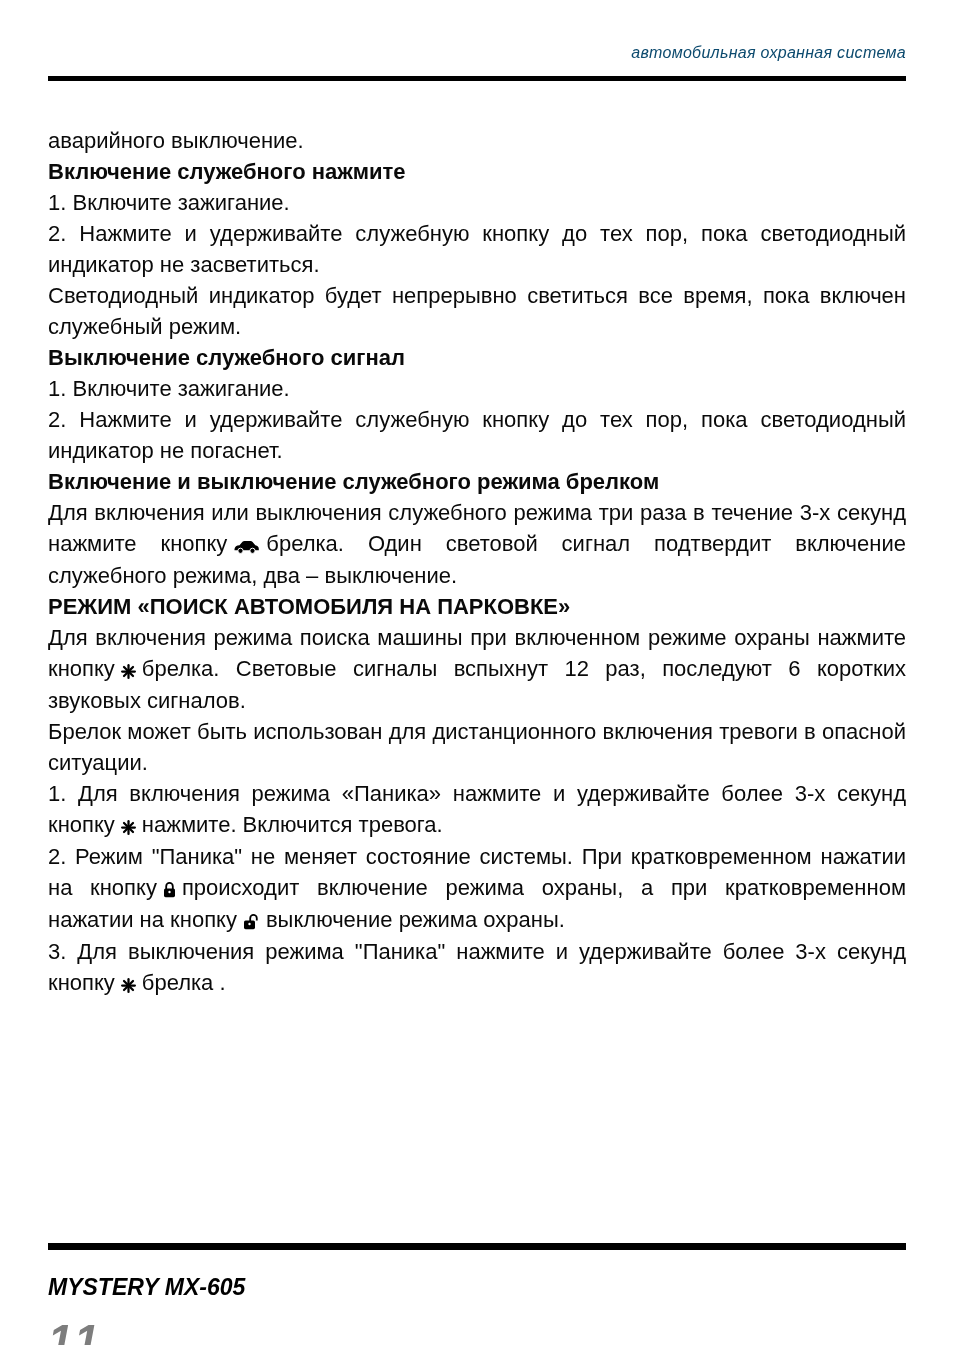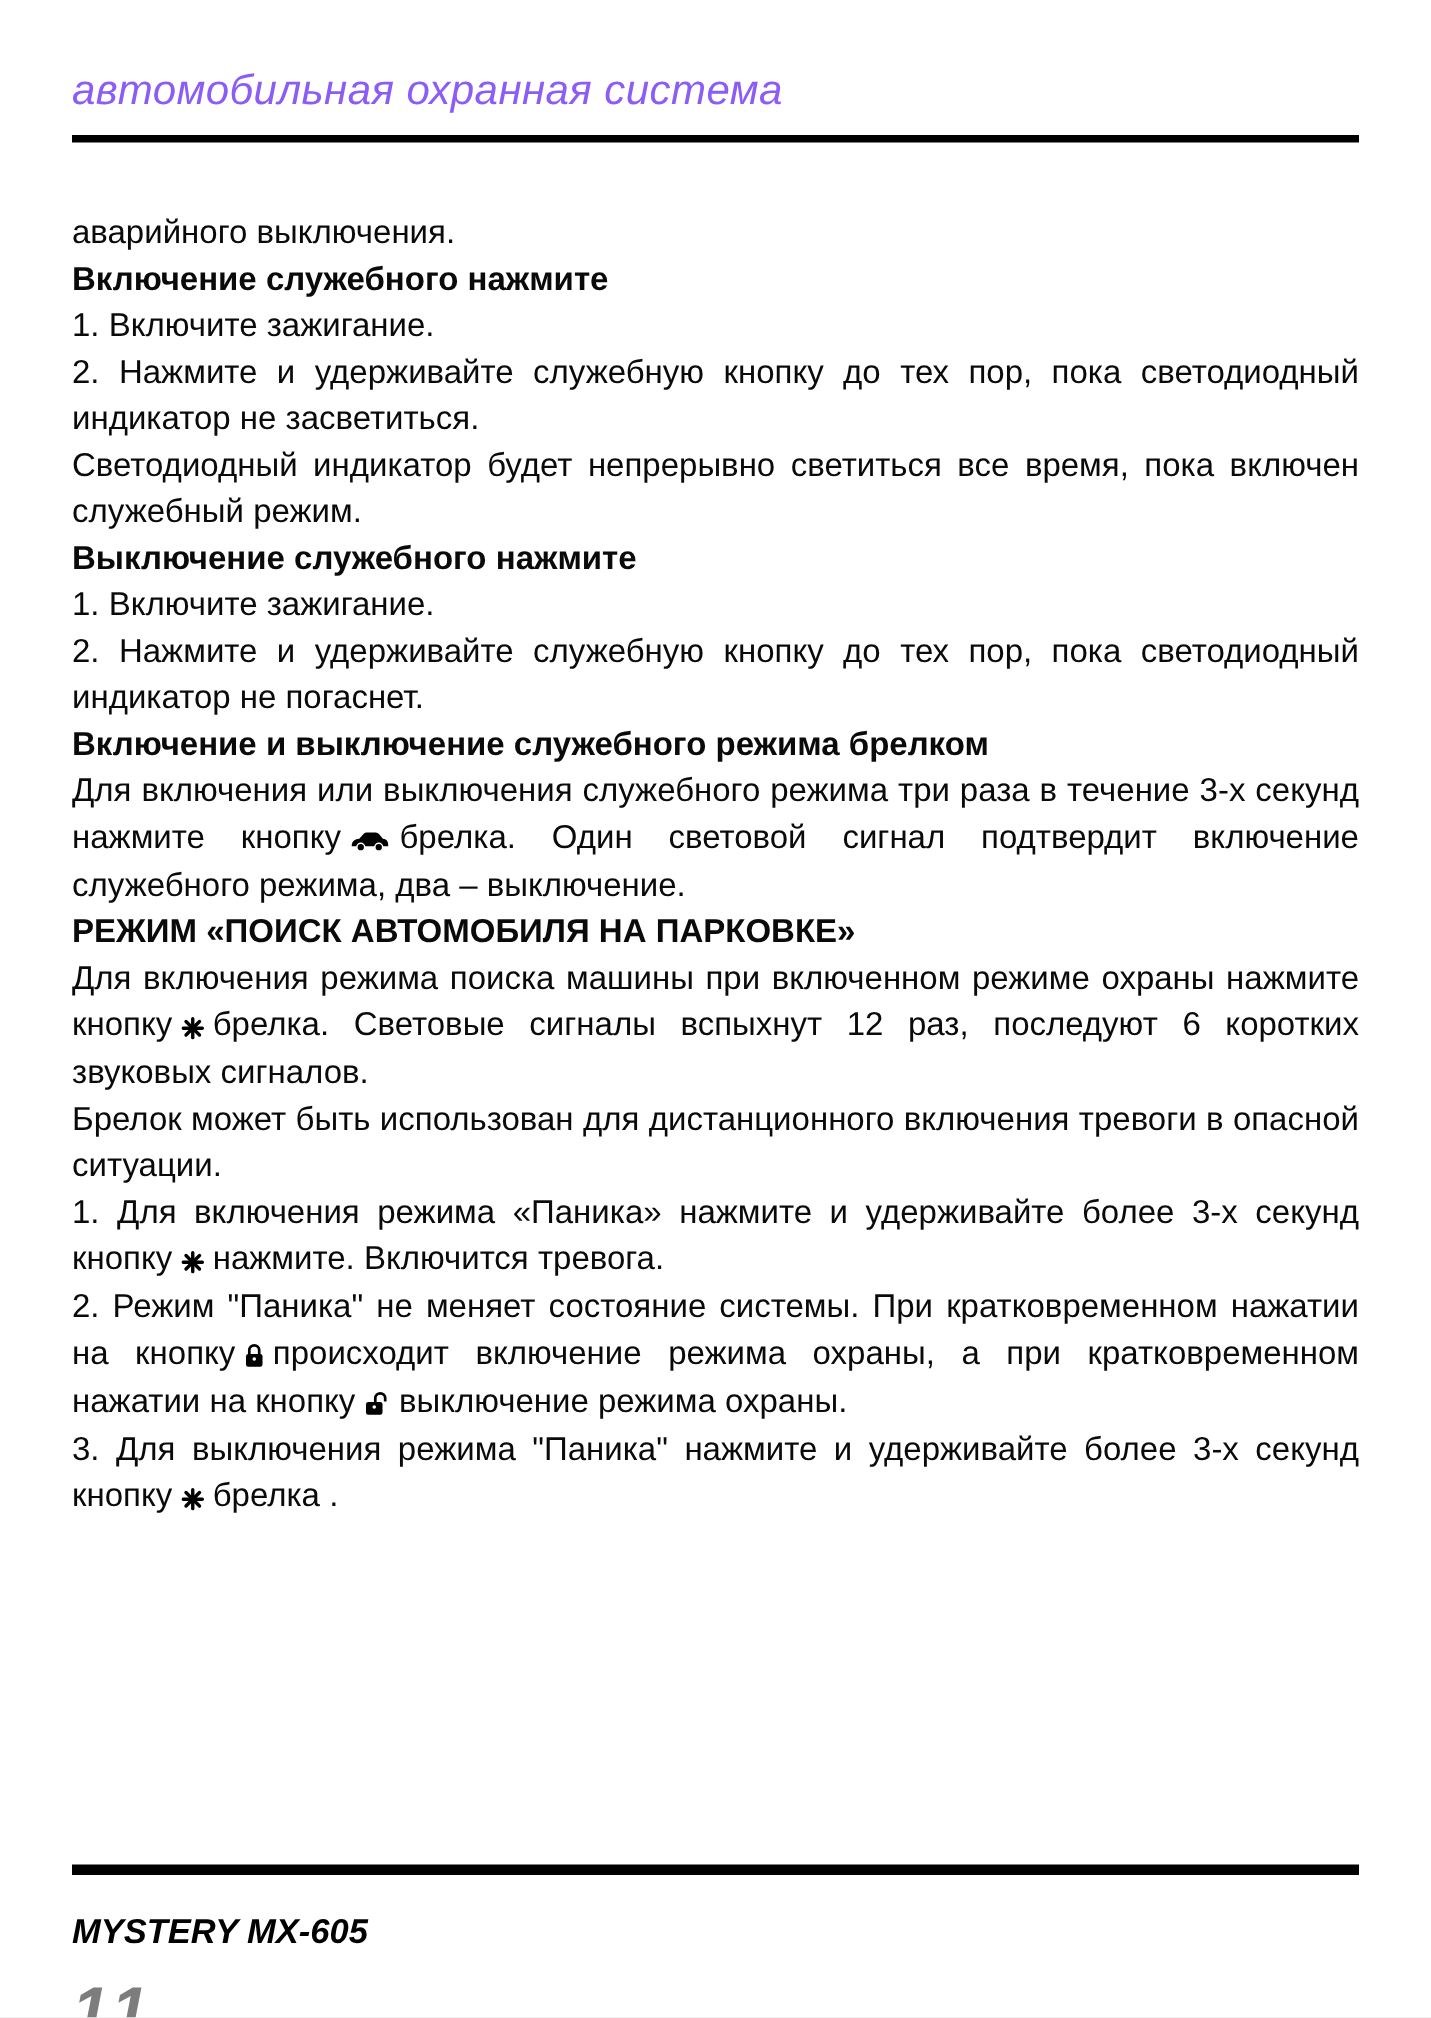--- a/index.html
+++ b/index.html
@@ -11,23 +11,24 @@
     background: #ffffff;
     box-sizing: border-box;
     padding: 44px 48px 0 48px;
     font-family: "Liberation Sans", sans-serif;
     color: #0a0a0a;
     overflow: hidden;
   }
   
   .running-title {
     font-style: italic;
-    font-size: 28px;
-    color: #8b5cf6;
+    font-size: 16px;
+    color: #0c4a6e;
     letter-spacing: 0.3px;
+    text-align: right;
   }
   .rule { background: #000; width: 100%; }
   .rule-top { height: 5px; margin-top: 14px; }
   
   .body-text {
     margin-top: 44px;
     font-size: 22px;
     line-height: 31px;
     text-align: justify;
   }
@@ -79,28 +80,28 @@
 
 <div class="page">
 
   <header>
     <div class="running-title">автомобильная охранная система</div>
     <div class="rule rule-top"></div>
   </header>
 
   <main class="body-text">
 
-    <p>аварийного выключения.</p>
+    <p>аварийного выключение.</p>
 
     <p class="sub-heading">Включение служебного нажмите</p>
     <p>1. Включите зажигание.</p>
     <p>2. Нажмите и удерживайте служебную кнопку до тех пор, пока светодиодный индикатор не засветиться.</p>
     <p>Светодиодный индикатор будет непрерывно светиться все время, пока включен служебный режим.</p>
 
-    <p class="sub-heading">Выключение служебного нажмите</p>
+    <p class="sub-heading">Выключение служебного сигнал</p>
     <p>1. Включите зажигание.</p>
     <p>2. Нажмите и удерживайте служебную кнопку до тех пор, пока светодиодный индикатор не погаснет.</p>
 
     <p class="sub-heading">Включение и выключение служебного режима брелком</p>
     <p>
       <span>Для включения или выключения служебного режима три раза в течение 3-х секунд нажмите кнопку</span><span class="inline-icon"><svg width="27" height="14" viewBox="0 0 27 14" aria-hidden="true">
             <path d="M1.5 9 Q2 5.5 6.5 5.2 L9.5 1.8 Q10.2 1 11.5 1 L17.5 1 Q18.8 1 19.6 2 L22.3 5.2 Q25.8 5.6 25.8 9 L25.8 10.2 L1.5 10.2 Z" fill="#000"></path>
             <circle cx="7.5" cy="10.8" r="2.6" fill="#000" stroke="#fff" stroke-width="1"></circle>
             <circle cx="19.5" cy="10.8" r="2.6" fill="#000" stroke="#fff" stroke-width="1"></circle>
           </svg></span><span>брелка. Один световой сигнал подтвердит включение служебного режима, два – выключение.</span>

